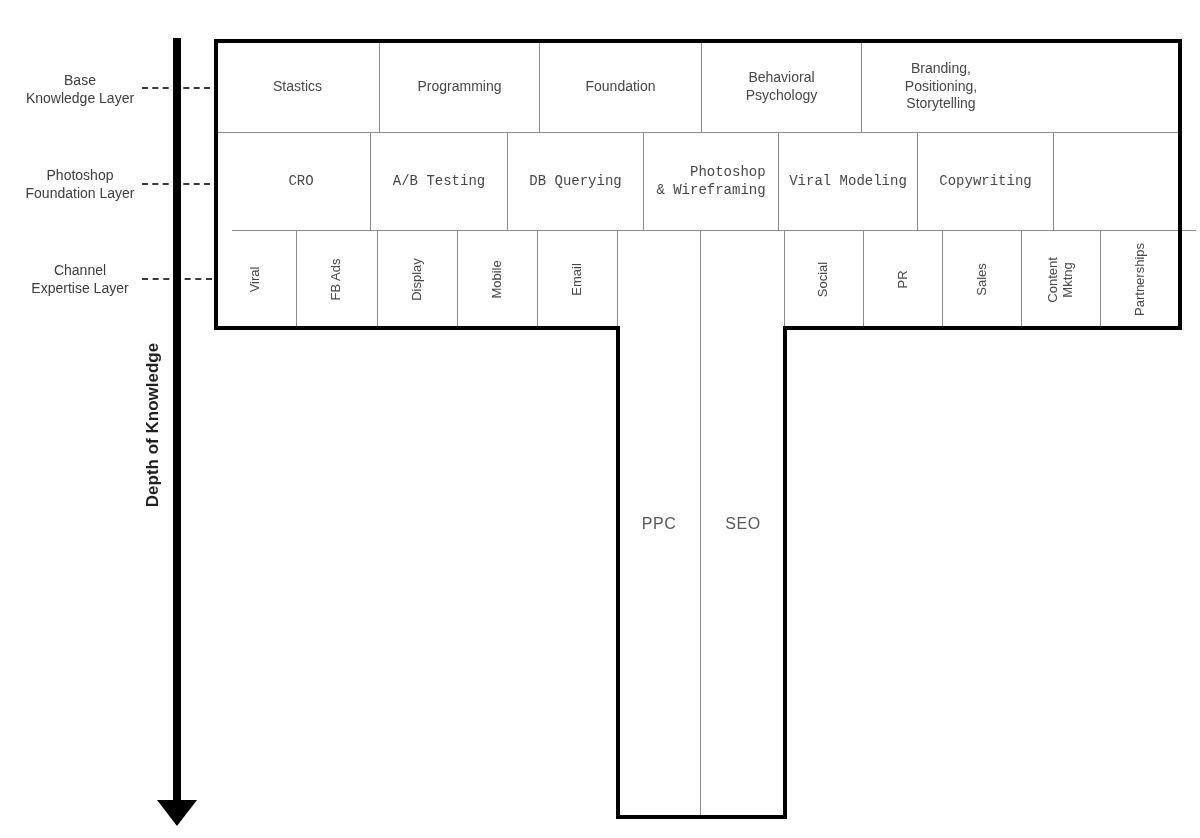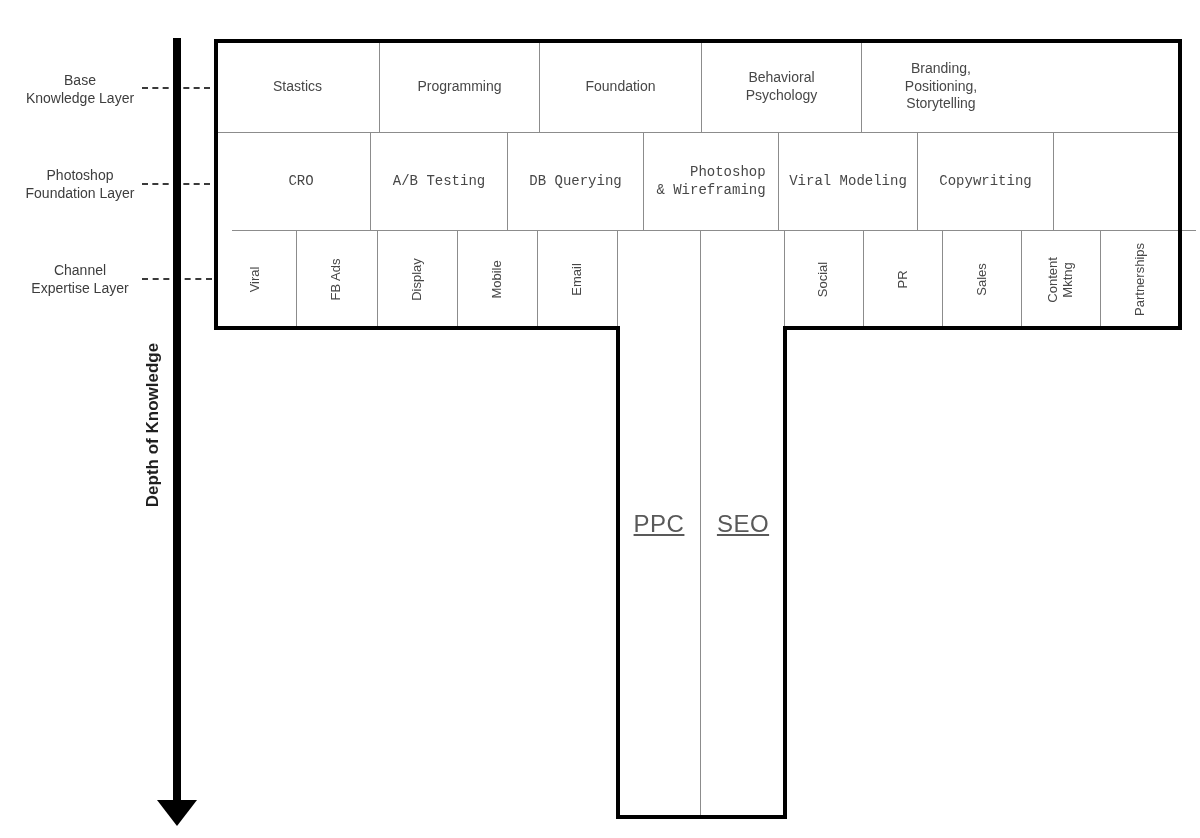--- a/index.html
+++ b/index.html
@@ -44,24 +44,23 @@
     width: 167px; height: 586px;
     display: flex;
     box-sizing: border-box;
     z-index: 2;
   }
   .deep-cell {
     box-sizing: border-box;
     display: flex;
     align-items: center;
     justify-content: center;
-    font-size: 24px;
+    font-size: 16px;
     color: #595959;
     letter-spacing: 0.5px;
-    text-decoration: underline;
   }
   #outline-svg {
     position: absolute;
     left: 0; top: 0;
     z-index: 3;
     pointer-events: none;
   }
   .dashed-connector {
     position: absolute;
     height: 0;

